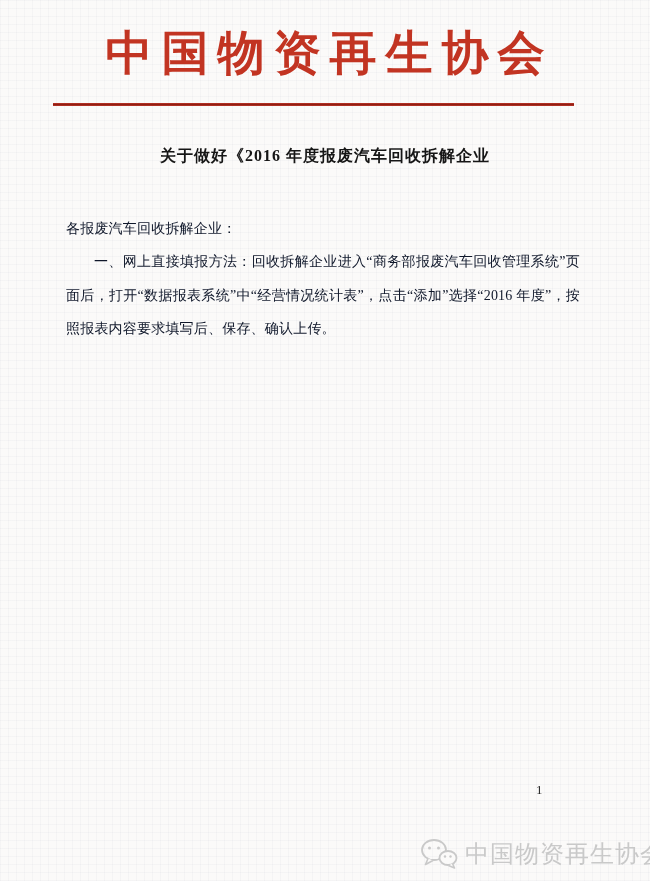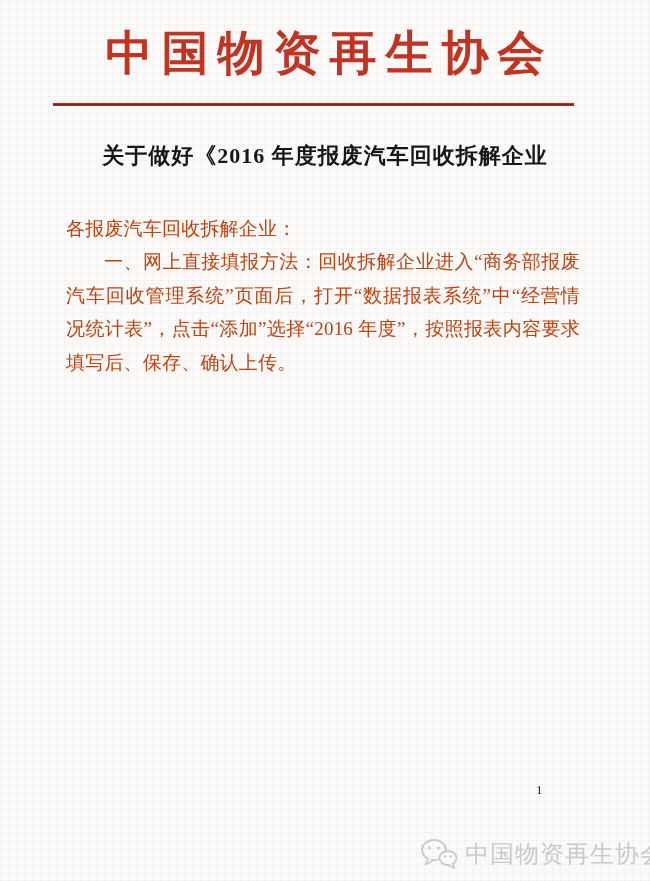--- a/index.html
+++ b/index.html
@@ -46,35 +46,35 @@
     background: linear-gradient(to bottom, #c0372a 0, #8f1f14 50%, #c0372a 100%);
     z-index: 1;
   }
   .notice-title {
     position: absolute;
     top: 138px;
     left: 0;
     right: 0;
     margin: 0;
     text-align: center;
-    font-size: 22px;
+    font-size: 16px;
     line-height: 35px;
     font-weight: bold;
     color: #161616;
     letter-spacing: 1px;
     z-index: 1;
   }
   .notice-body {
     position: absolute;
     top: 212px;
     left: 66px;
     width: 514px;
-    font-size: 19px;
+    font-size: 14px;
     line-height: 33.4px;
-    color: #c2410c;
+    color: #0f172a;
     text-align: justify;
     letter-spacing: 0.2px;
     z-index: 1;
   }
   .notice-body p { margin: 0; }
   .notice-body p.indent { text-indent: 2em; }
   .page-number {
     position: absolute;
     top: 782px;
     left: 536px;

